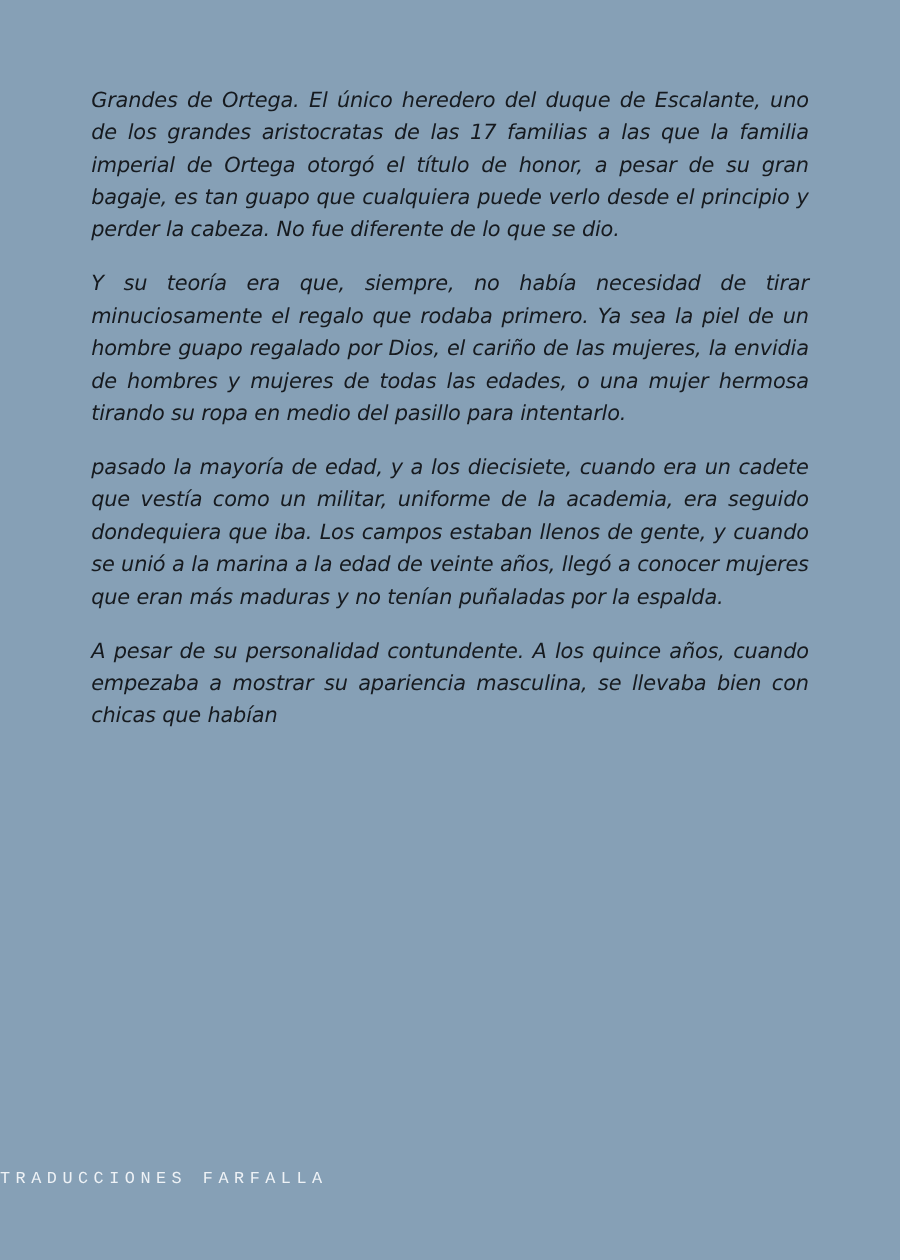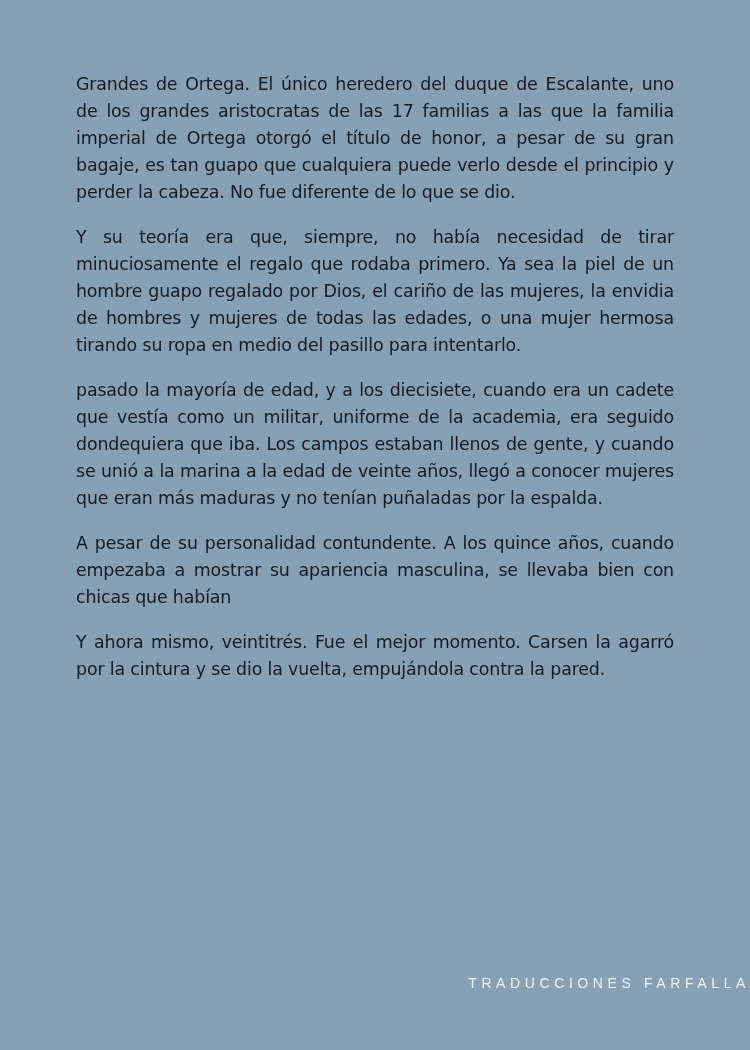--- a/index.html
+++ b/index.html
@@ -17,36 +17,36 @@
     font-family: "DejaVu Sans", sans-serif;
     font-size: 17.4px;
     line-height: 27px;
     color: #161a1f;
     letter-spacing: -0.15px;
   }
   .para {
     margin: 0 0 18px 0;
     text-align: justify;
     text-align-last: left;
+    font-style: italic;
   }
   .footer {
     position: absolute;
     left: 0; width: 750px;
     top: 975px;
-    text-align: right;
-    font-family: Liberation Sans, sans-serif;
+    text-align: left;
+    font-family: Liberation Mono, monospace;
     font-size: 14px;
     letter-spacing: 4.6px;
     color: #eef2f6;
   }
 </style>
 </head>
 <body>
 
 <div class="page-body">
   <p class="para">Grandes de Ortega. El único heredero del duque de Escalante, uno de los grandes aristocratas de las 17 familias a las que la familia imperial de Ortega otorgó el título de honor, a pesar de su gran bagaje, es tan guapo que cualquiera puede verlo desde el principio y perder la cabeza. No fue diferente de lo que se dio.</p>
   <p class="para">Y su teoría era que, siempre, no había necesidad de tirar minuciosamente el regalo que rodaba primero. Ya sea la piel de un hombre guapo regalado por Dios, el cariño de las mujeres, la envidia de hombres y mujeres de todas las edades, o una mujer hermosa tirando su ropa en medio del pasillo para intentarlo.</p>
   <p class="para">pasado la mayoría de edad, y a los diecisiete, cuando era un cadete que vestía como un militar, uniforme de la academia, era seguido dondequiera que iba. Los campos estaban llenos de gente, y cuando se unió a la marina a la edad de veinte años, llegó a conocer mujeres que eran más maduras y no tenían puñaladas por la espalda.</p>
   <p class="para">A pesar de su personalidad contundente. A los quince años, cuando empezaba a mostrar su apariencia masculina, se llevaba bien con chicas que habían</p>
-  <p class="para">Y ahora mismo, veintitrés. Fue el mejor momento. Carsen la agarró por la cintura y se dio la vuelta, empujándola contra la pared.</p>
 </div>
 
 <div class="footer">TRADUCCIONES FARFALLA</div>
 
 </body></html>

